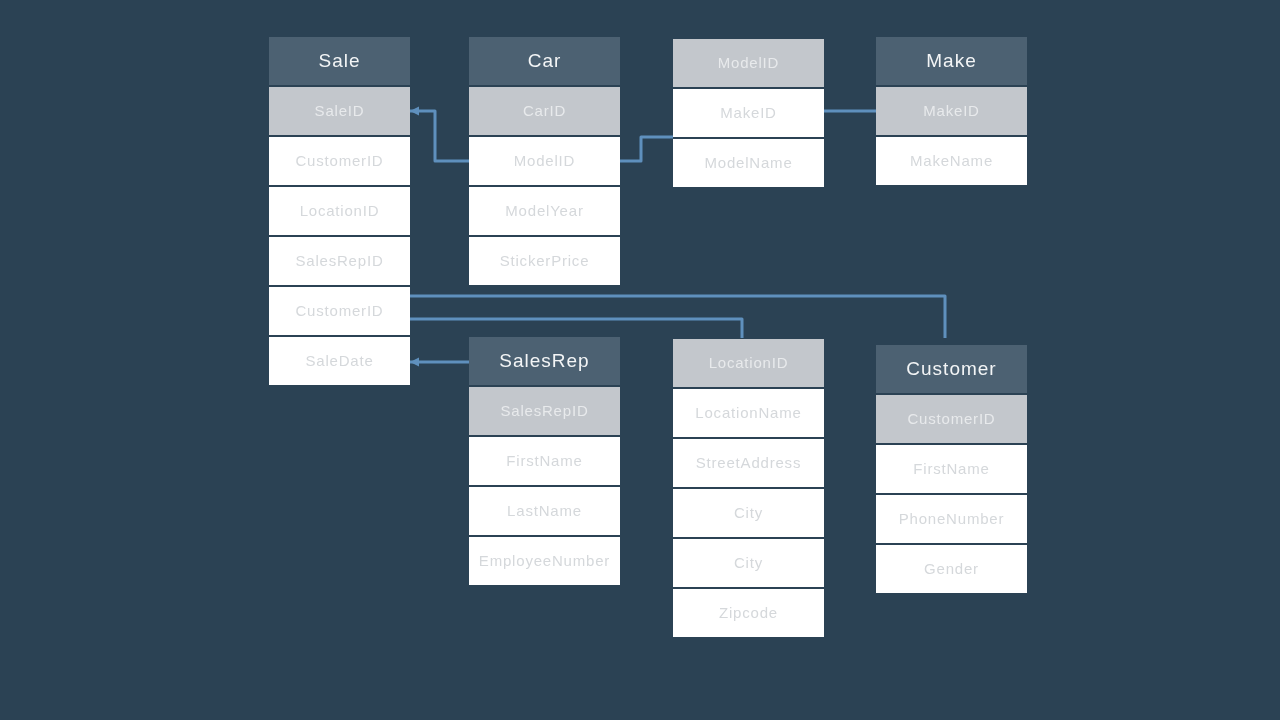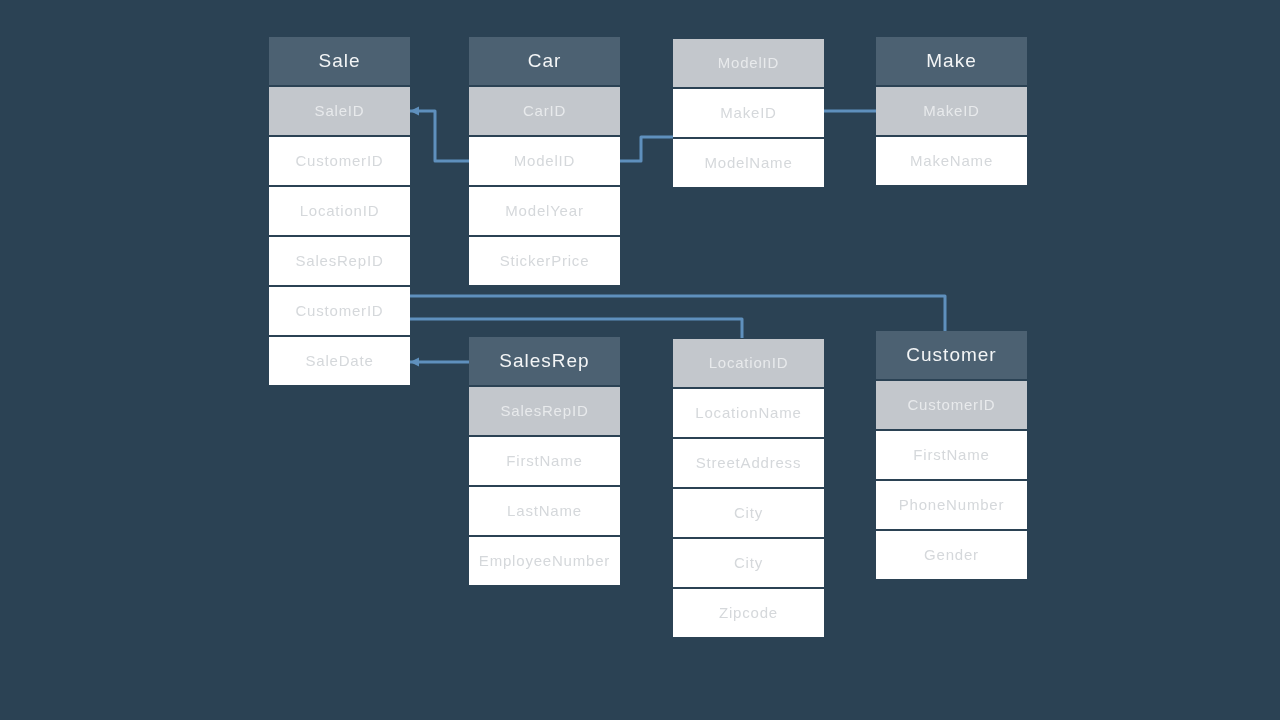--- a/index.html
+++ b/index.html
@@ -105,20 +105,20 @@
       <div class="trow">EmployeeNumber</div>
     </div>
   <div class="db-table" style="left:673px; top:337px">
       <div class="trow key">LocationID</div>
       <div class="trow">LocationName</div>
       <div class="trow">StreetAddress</div>
       <div class="trow">City</div>
       <div class="trow">City</div>
       <div class="trow">Zipcode</div>
     </div>
-  <div class="db-table" style="left:876px; top:331px">
+  <div class="db-table" style="left:876px; top:345px">
       <div class="thead">Customer</div>
       <div class="trow key">CustomerID</div>
       <div class="trow">FirstName</div>
       <div class="trow">PhoneNumber</div>
       <div class="trow">Gender</div>
     </div>
 </div>
 
 </body></html>

